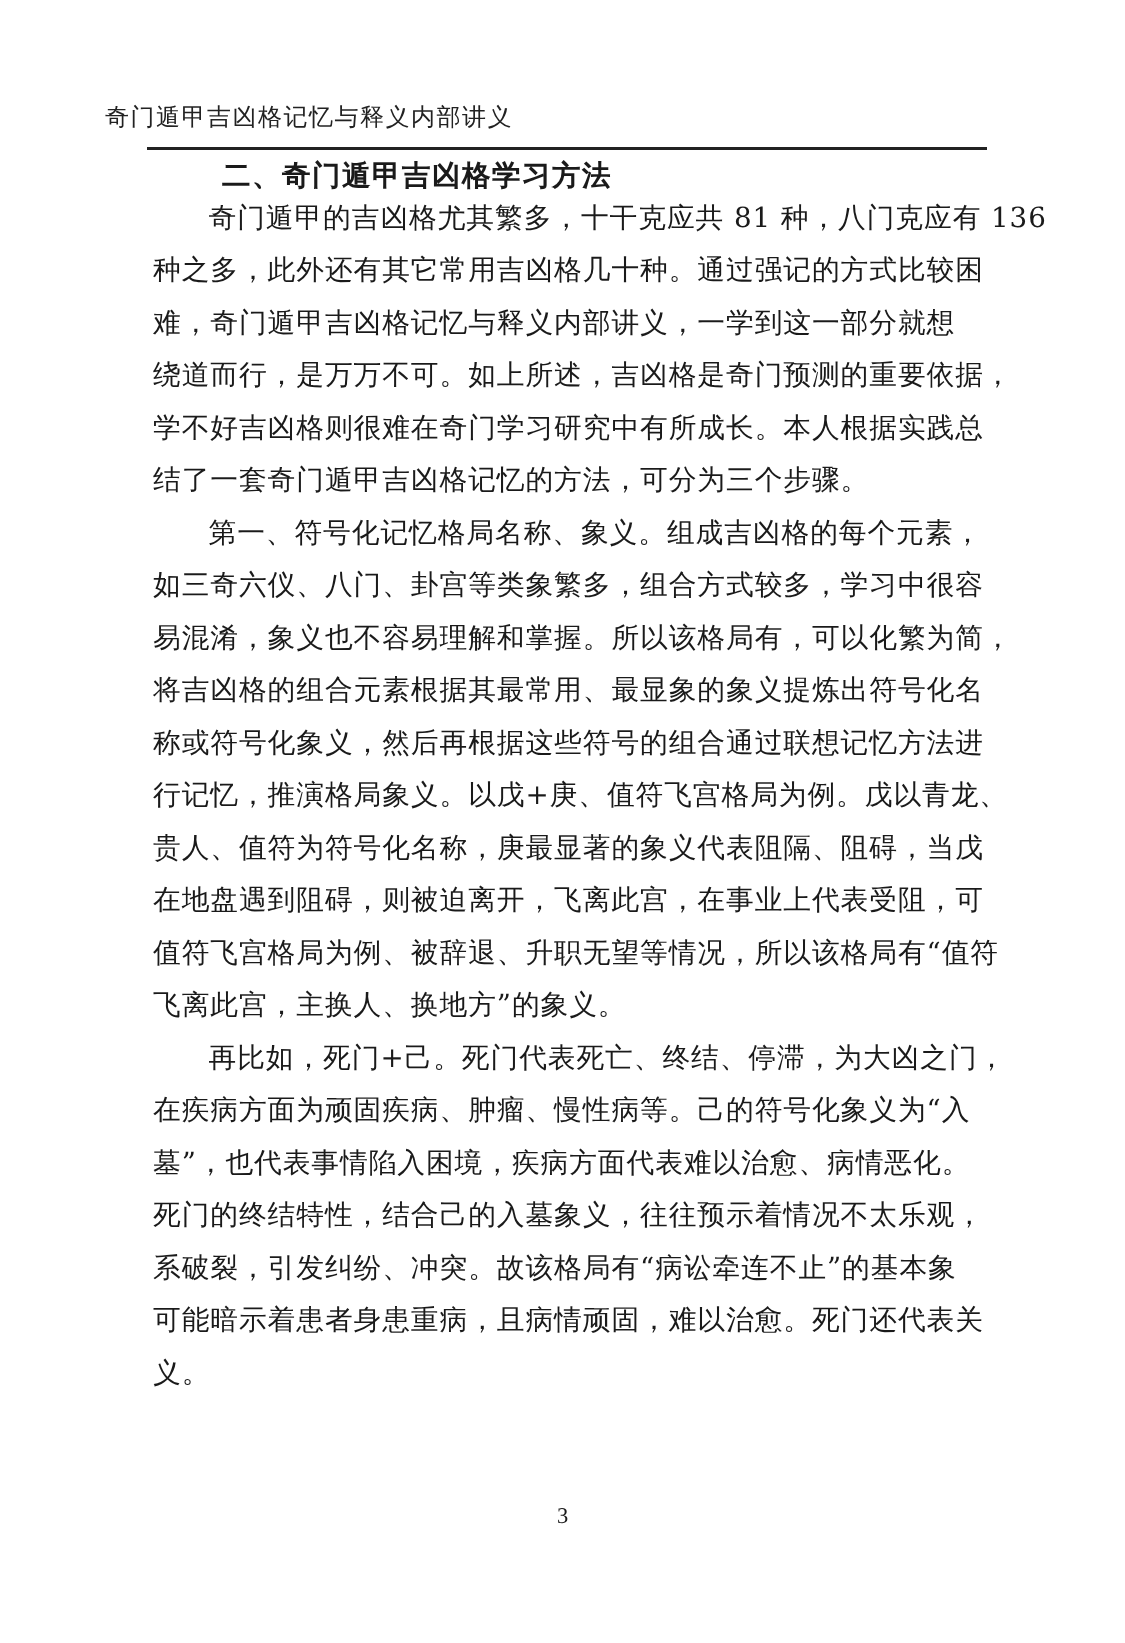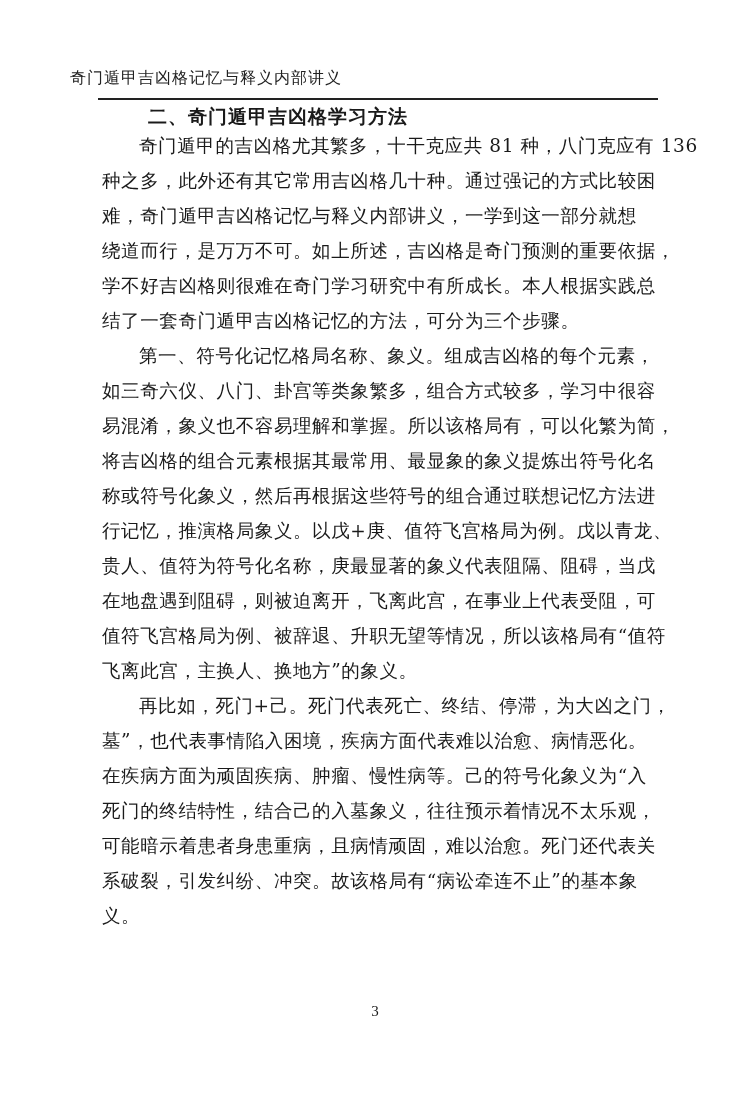--- a/index.html
+++ b/index.html
@@ -38,22 +38,22 @@
     <div class="line">将吉凶格的组合元素根据其最常用、最显象的象义提炼出符号化名</div>
     <div class="line">称或符号化象义，然后再根据这些符号的组合通过联想记忆方法进</div>
     <div class="line">行记忆，推演格局象义。以戊+庚、值符飞宫格局为例。戊以青龙、</div>
     <div class="line">贵人、值符为符号化名称，庚最显著的象义代表阻隔、阻碍，当戊</div>
     <div class="line">在地盘遇到阻碍，则被迫离开，飞离此宫，在事业上代表受阻，可</div>
     <div class="line">值符飞宫格局为例、被辞退、升职无望等情况，所以该格局有“值符</div>
     <div class="line">飞离此宫，主换人、换地方”的象义。</div>
   </div>
   <div>
     <div class="line indent">再比如，死门+己。死门代表死亡、终结、停滞，为大凶之门，</div>
+    <div class="line">在疾病方面为顽固疾病、肿瘤、慢性病等。己的符号化象义为“入</div>
     <div class="line">墓”，也代表事情陷入困境，疾病方面代表难以治愈、病情恶化。</div>
-    <div class="line">在疾病方面为顽固疾病、肿瘤、慢性病等。己的符号化象义为“入</div>
     <div class="line">死门的终结特性，结合己的入墓象义，往往预示着情况不太乐观，</div>
+    <div class="line">系破裂，引发纠纷、冲突。故该格局有“病讼牵连不止”的基本象</div>
     <div class="line">可能暗示着患者身患重病，且病情顽固，难以治愈。死门还代表关</div>
-    <div class="line">系破裂，引发纠纷、冲突。故该格局有“病讼牵连不止”的基本象</div>
     <div class="line">义。</div>
   </div>
 </div>
 
 <div class="page-number">3</div>
 
 </body></html>

